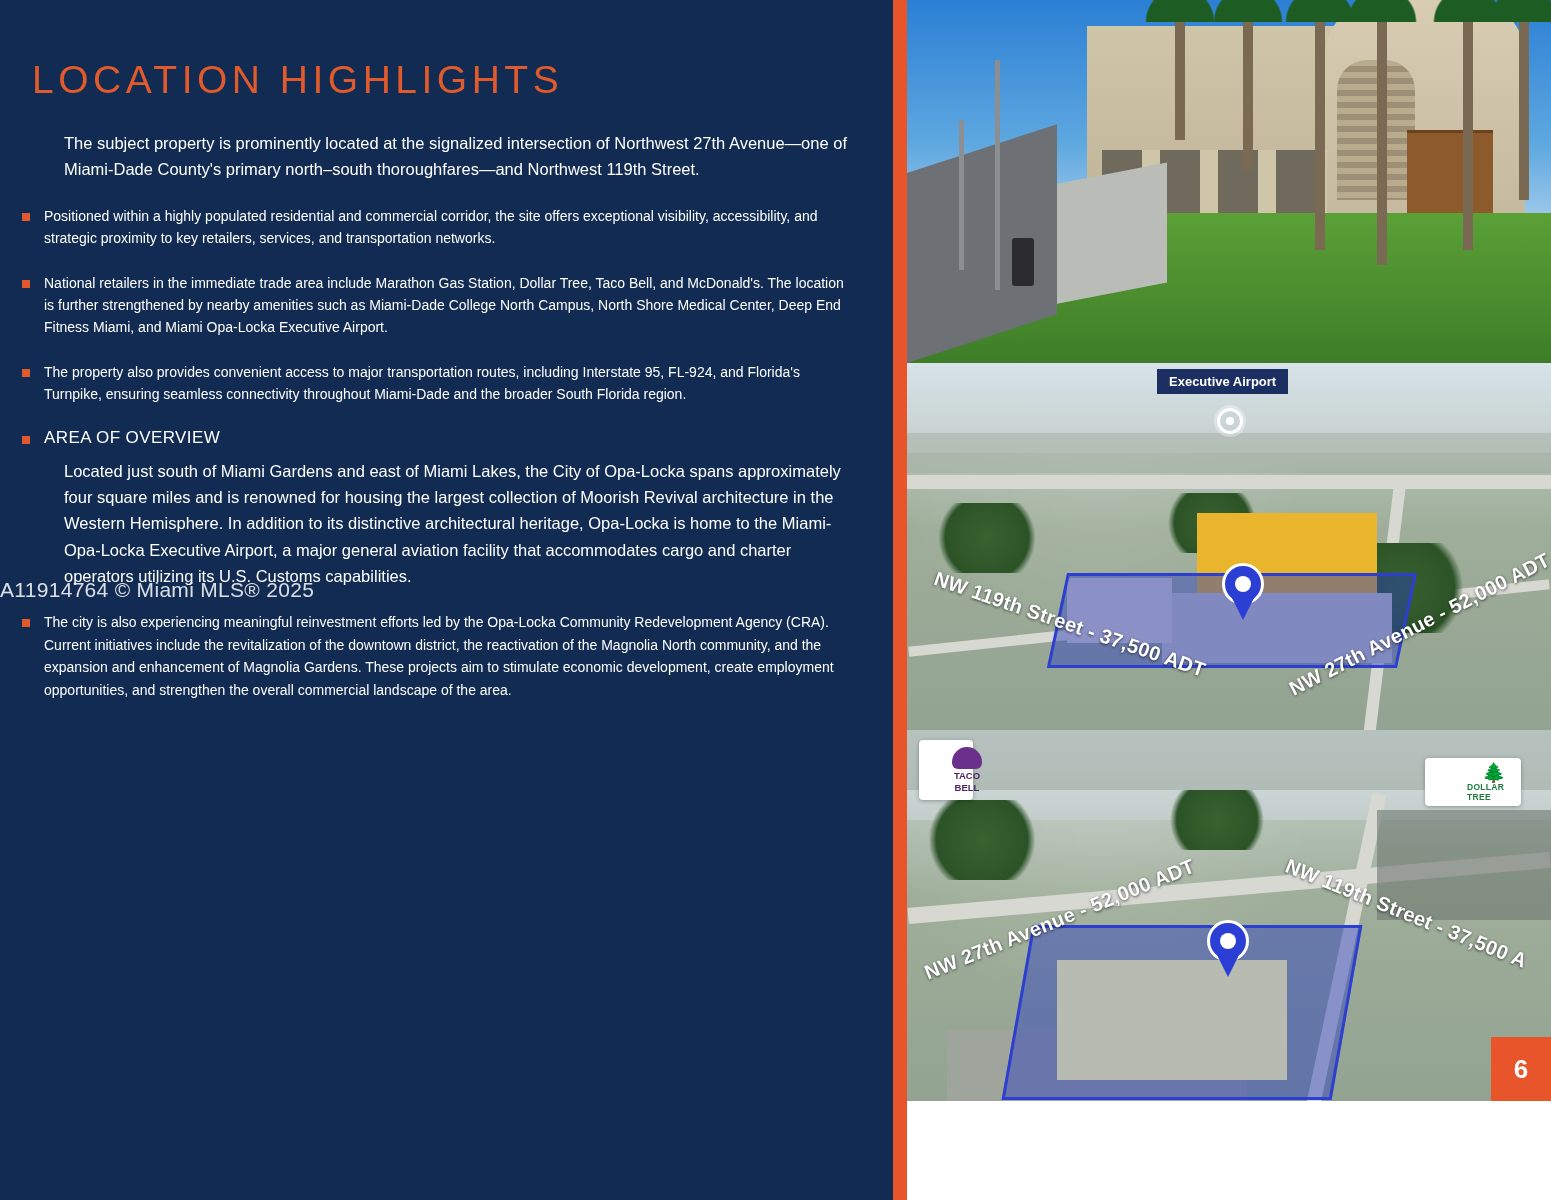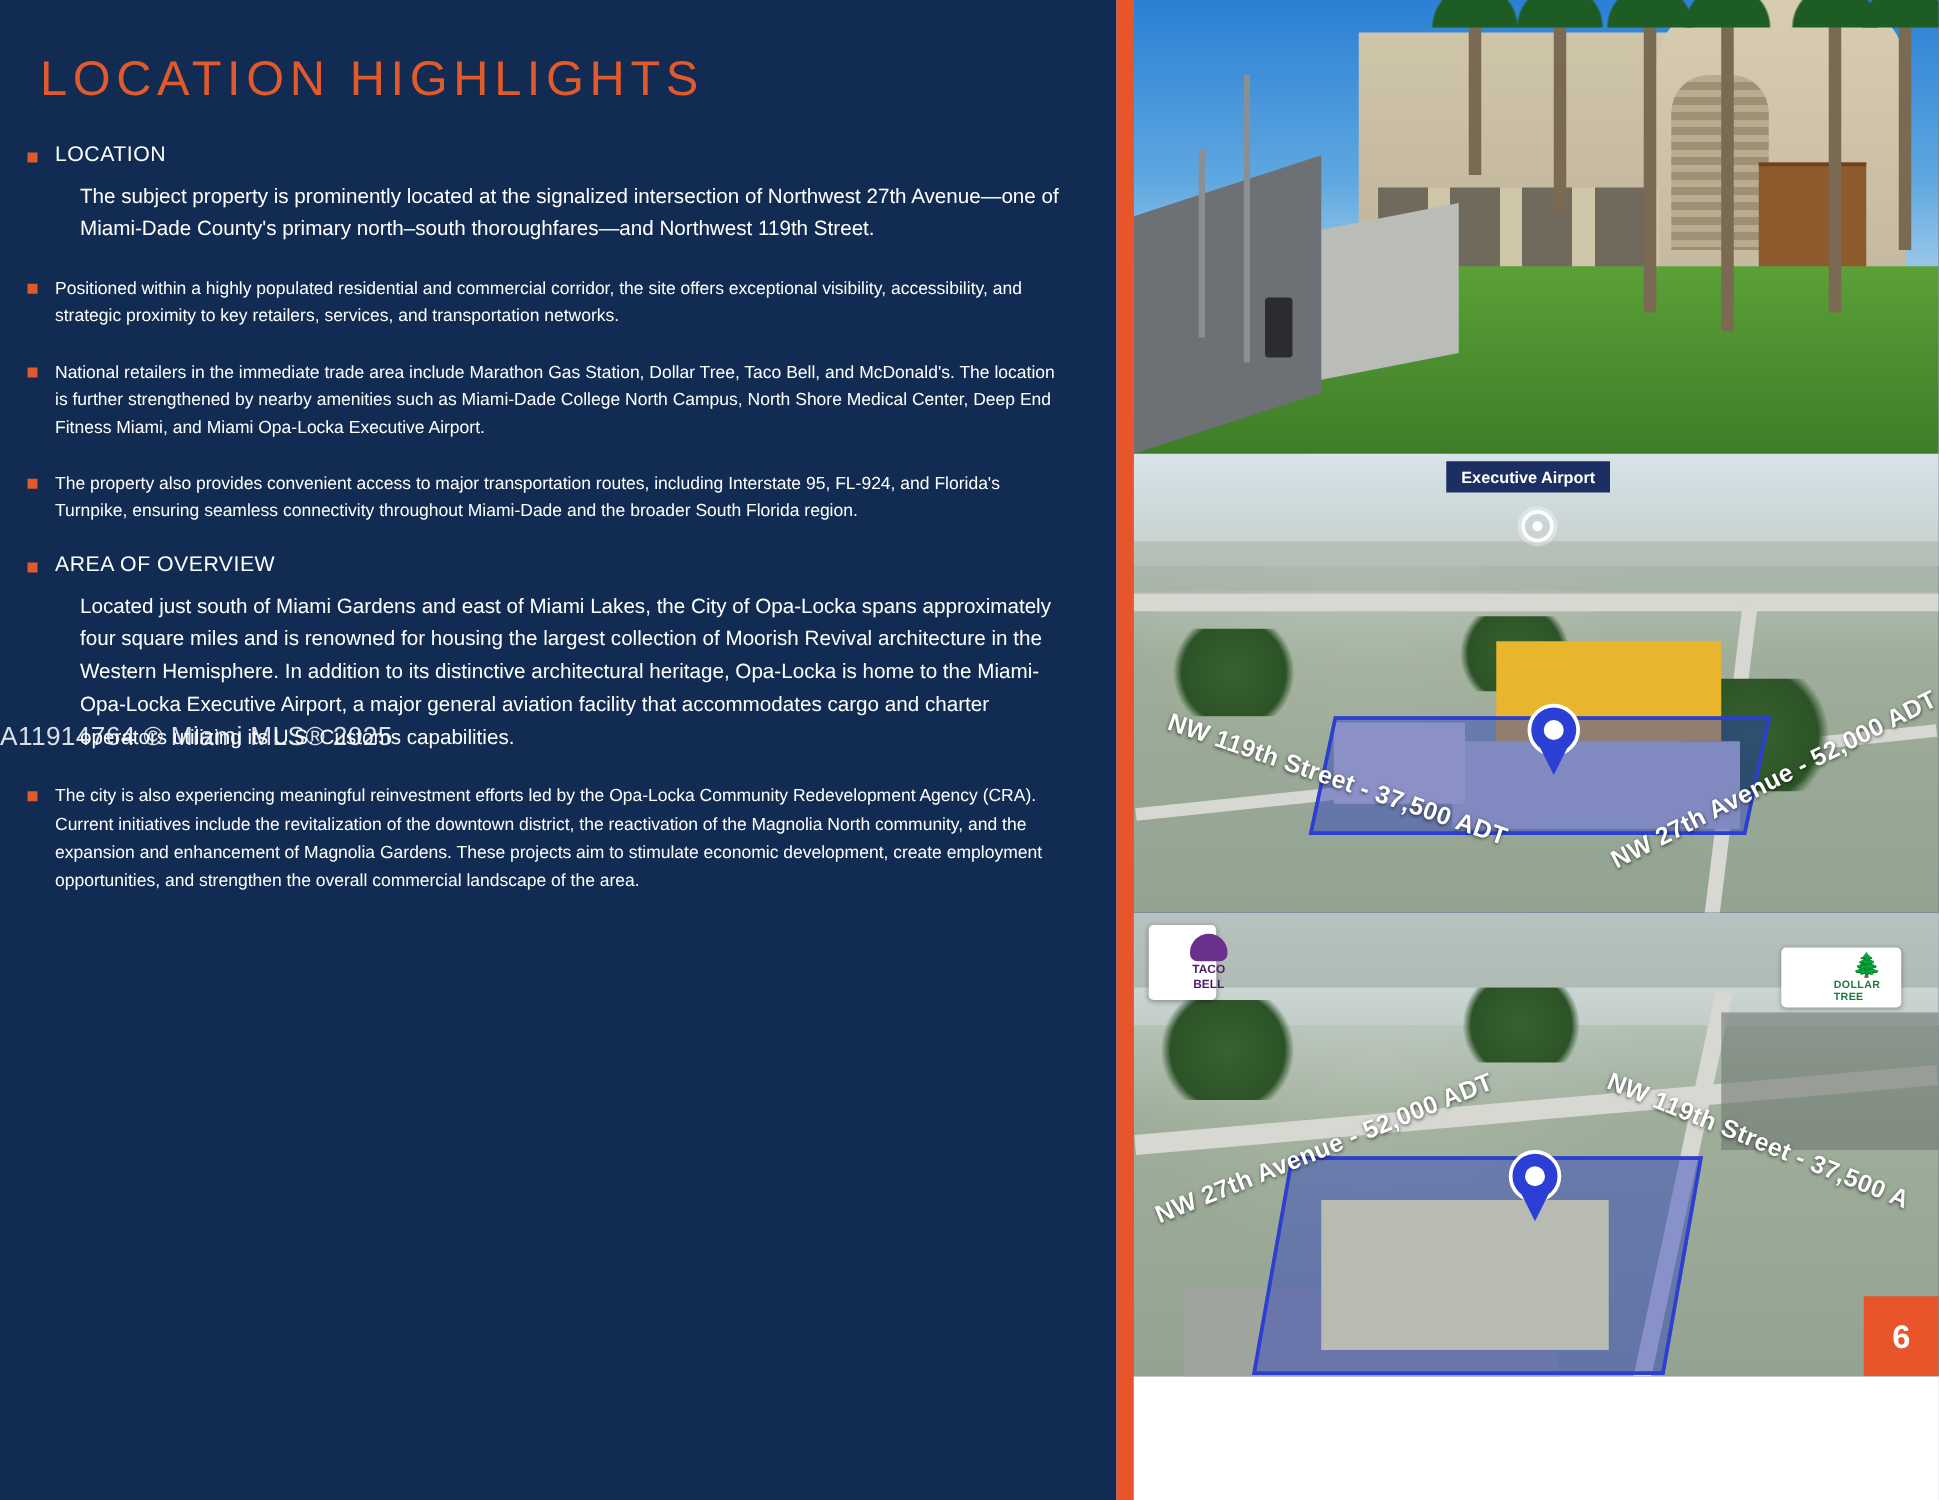--- a/index.html
+++ b/index.html
@@ -14,21 +14,21 @@
     width: 1551px; height: 1200px;
     display: flex;
   }
 
   
   .left-panel {
     position: relative;
     width: 893px;
     height: 1200px;
     background: #112b52;
-    padding: 24px 34px 20px 22px;
+    padding: 40px 34px 20px 22px;
     overflow: hidden;
   }
   .page-title {
     color: #e05a2b;
     font-size: 39px;
     letter-spacing: 4.5px;
     font-weight: 400;
     margin: 18px 0 28px 10px;
   }
   .section-head {
@@ -304,24 +304,20 @@
 </style>
 </head>
 <body>
 
 <div class="page">
 
   <div class="left-panel">
 
     <h1 class="page-title">LOCATION HIGHLIGHTS</h1>
 
-    <div class="section-head">
-      <span class="bullet-sq"></span>
-      <span class="label">LOCATION</span>
-    </div>
     <p class="para">The subject property is prominently located at the signalized intersection of Northwest 27th Avenue—one of Miami-Dade County's primary north–south thoroughfares—and Northwest 119th Street.</p>
 
     <div class="bullet-block">
       <span class="bullet-sq"></span>
       <span class="text">Positioned within a highly populated residential and commercial corridor, the site offers exceptional visibility, accessibility, and strategic proximity to key retailers, services, and transportation networks.</span>
     </div>
 
     <div class="bullet-block">
       <span class="bullet-sq"></span>
       <span class="text">National retailers in the immediate trade area include Marathon Gas Station, Dollar Tree, Taco Bell, and McDonald's. The location is further strengthened by nearby amenities such as Miami-Dade College North Campus, North Shore Medical Center, Deep End Fitness Miami, and Miami Opa-Locka Executive Airport.</span>

